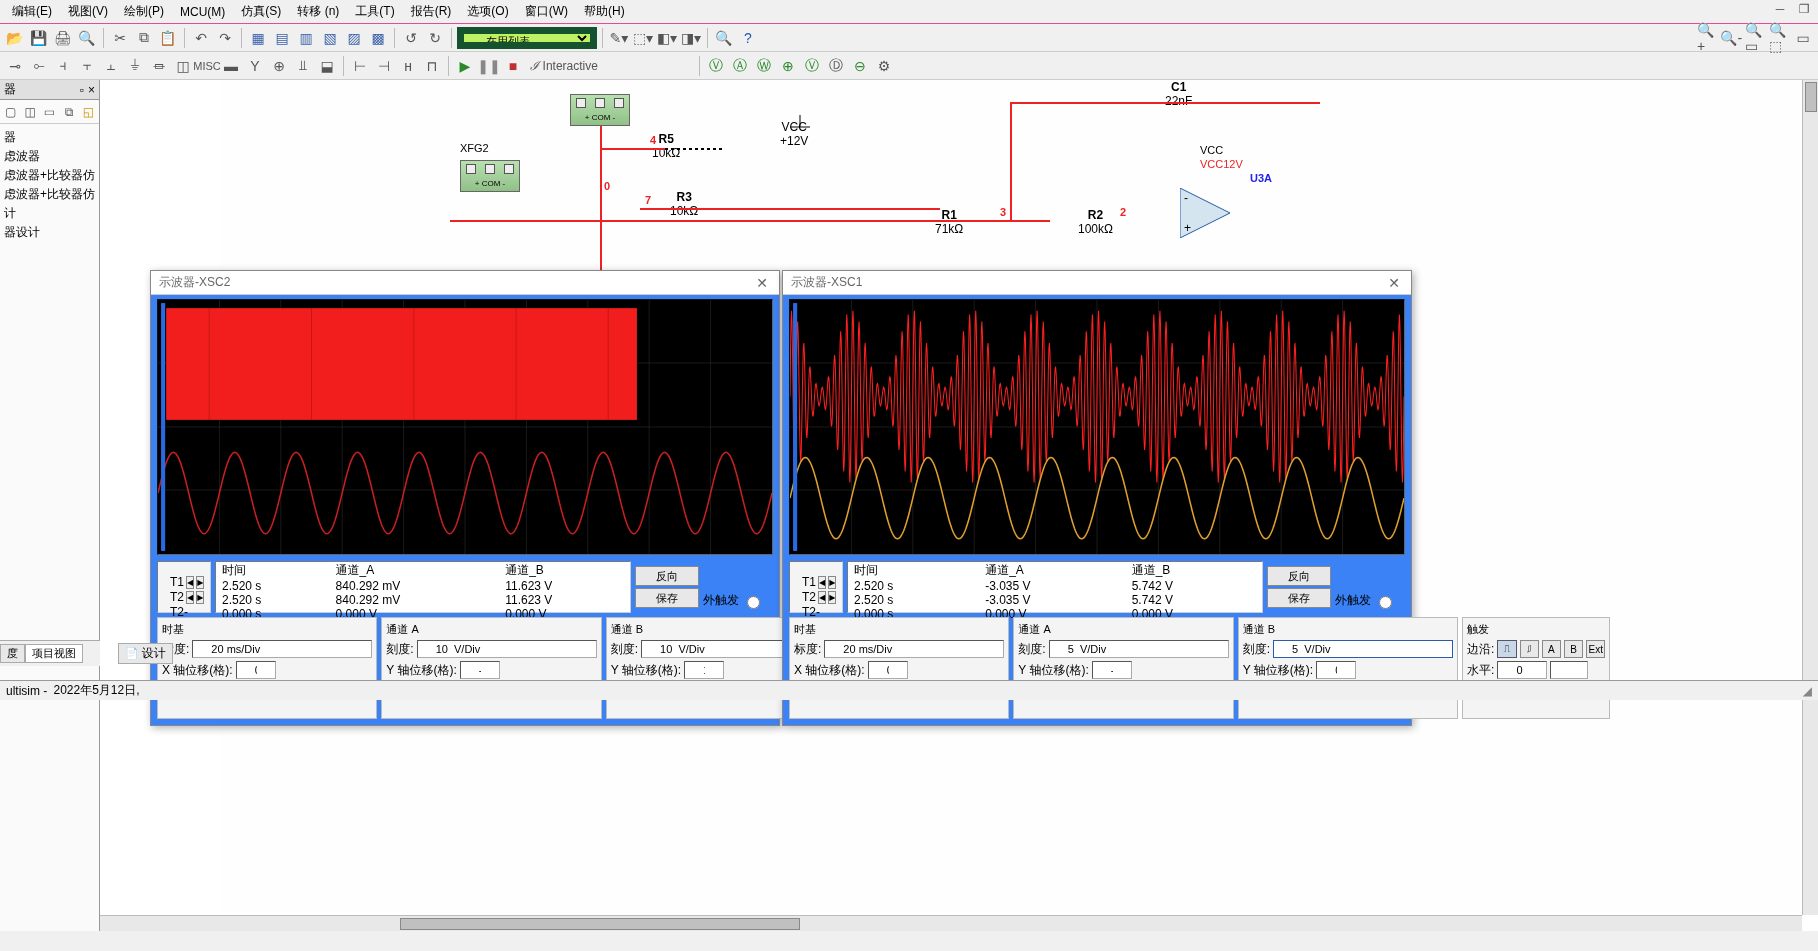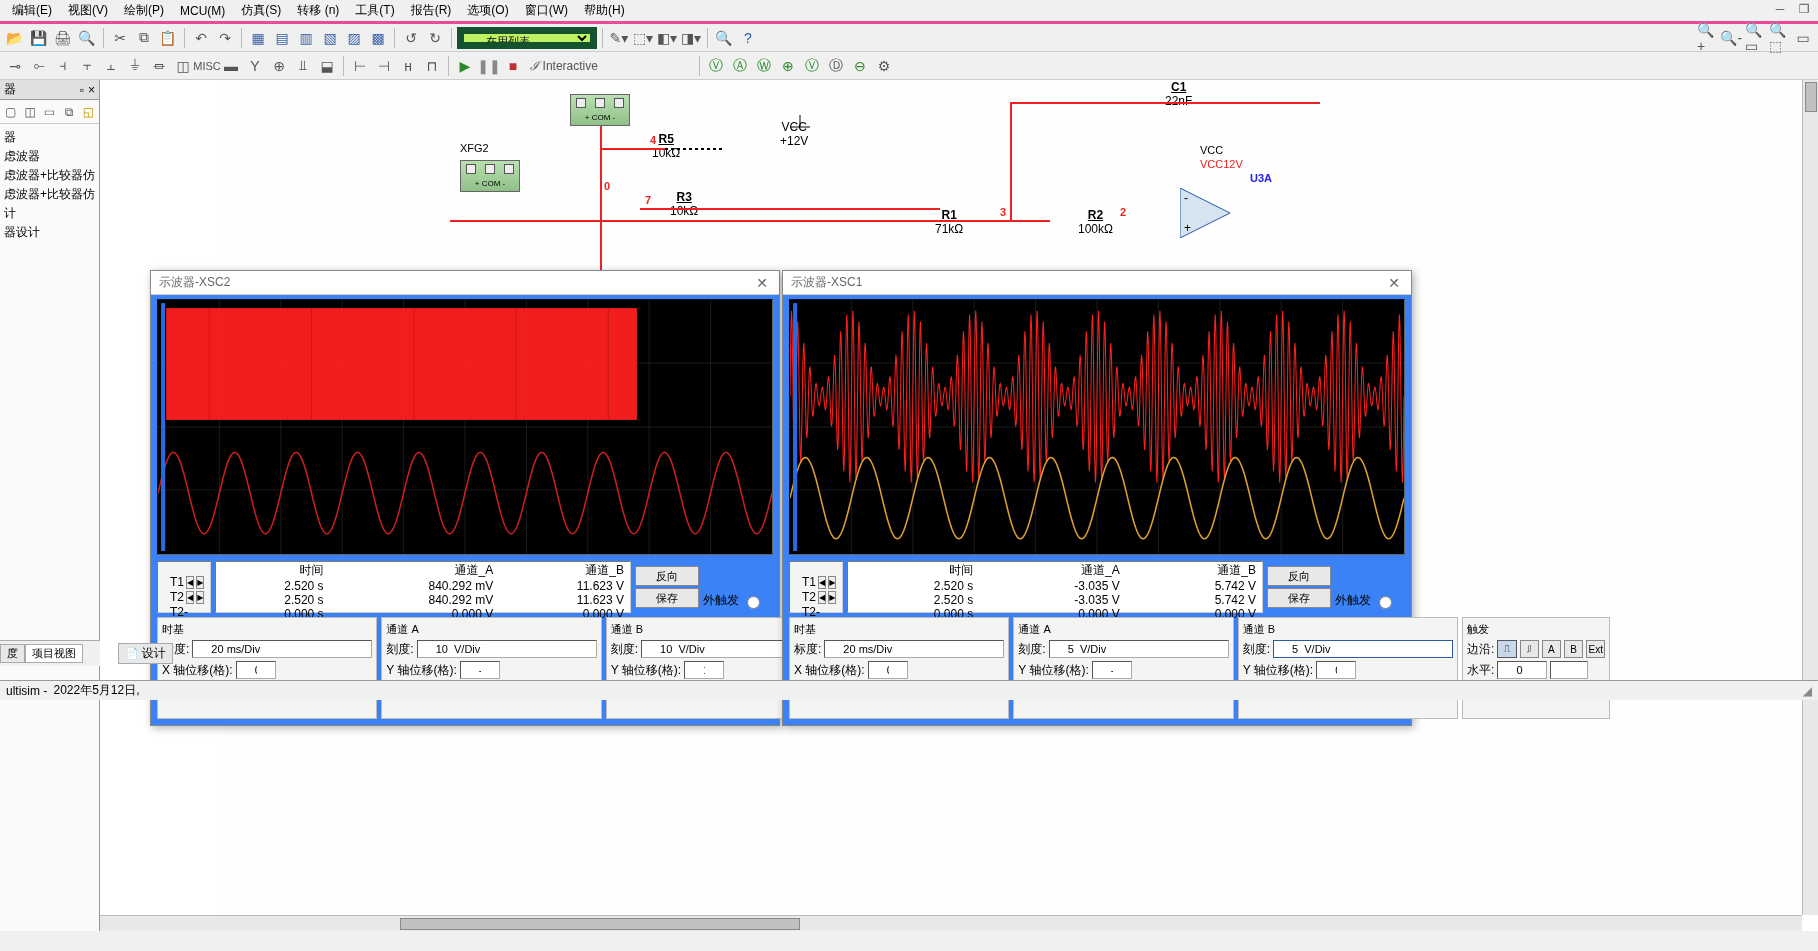--- a/index.html
+++ b/index.html
@@ -1,18 +1,18 @@
 <!DOCTYPE html>
 <html><head>
 <meta charset="utf-8">
 <style>
 * { box-sizing: border-box; margin: 0; padding: 0; font-family: 'Microsoft YaHei', Arial, sans-serif; font-size: 12px; }
 body { background: #f0f0f0; width: 1818px; height: 951px; overflow: hidden; position: relative; }
 
-.menu-bar { height: 24px; background: #f0f0f0; display: flex; align-items: center; padding: 0 4px; border-bottom: 3px solid #ec4899; }
+.menu-bar { height: 24px; background: #f0f0f0; display: flex; align-items: center; padding: 0 4px; border-bottom: 1px solid #ec4899; }
 .menu-bar span { padding: 2px 8px; cursor: pointer; }
 
 .toolbar { height: 28px; background: #f0f0f0; display: flex; align-items: center; padding: 2px 4px; border-bottom: 1px solid #ccc; gap: 2px; }
 .toolbar .sep { width: 1px; height: 20px; background: #bbb; margin: 0 3px; }
 .tb-btn { width: 22px; height: 22px; display: inline-flex; align-items: center; justify-content: center; border: 1px solid transparent; cursor: pointer; font-size: 14px; color: #555; }
 .tb-btn.green { color: #2a8a2a; }
 .tb-btn.red { color: #c03030; }
 .tb-btn.blue { color: #2a5aaa; }
 .tb-combo { height: 22px; border: 7px solid #14532d; background: #bef264; padding: 0 4px; min-width: 140px; font-size: 11px; }
 .interactive-lbl { color: #555; font-size: 13px; padding: 0 4px; }
@@ -26,41 +26,41 @@
 .lp-tree div { padding: 1px 0; white-space: nowrap; overflow: hidden; }
 
 .canvas-area { flex: 1; background: #fff; position: relative; overflow: hidden; }
 .schematic-bg { position:absolute; left:120px; top:0; right:18px; bottom:18px; background: #fefefe; background-image: radial-gradient(#ccc 0.5px, transparent 0.5px); background-size: 10px 10px; }
 .scrollbar-v { position:absolute; right:0; top:0; width:16px; bottom:16px; background:#e8e8e8; border-left:1px solid #bbb; }
 .scrollbar-h { position:absolute; left:0; bottom:0; right:16px; height:16px; background:#e8e8e8; border-top:1px solid #bbb; }
 .scrollbar-v .thumb { position:absolute; left:2px; width:12px; top:2px; height:30px; background:#c0c0c0; border:1px solid #888; }
 .scrollbar-h .thumb { position:absolute; top:2px; height:12px; left:300px; width:400px; background:#c0c0c0; border:1px solid #888; }
 
 .component { position:absolute; font-size:11px; text-align:center; }
-.component .label { font-weight:bold;text-decoration:underline; }
+.component .label { font-weight:bold; }
 .wire { position:absolute; background:#e22; }
 .node-num { position:absolute; color:#e22; font-size:11px; font-weight:bold; }
 
 .instr-box { position:absolute; width:60px; height:32px; border:1px solid #666; background: linear-gradient(#b8e0b0, #90c088); font-size:9px; display:flex; flex-direction:column; }
 .instr-box .row { flex:1; display:flex; align-items:center; justify-content:space-around; }
 .instr-box .sq { width:10px; height:10px; border:1px solid #555; background:#eee; }
 
 .scope-window { position:absolute; width:630px; height:456px; background:#3b82f6; border:1px solid #888; box-shadow: 2px 2px 8px rgba(0,0,0,0.3); }
 .scope-title { height:24px; background:#fff; border-bottom:1px solid #ccc; display:flex; align-items:center; padding:0 8px; color:#666; }
 .scope-title .close { margin-left:auto; width:18px; height:18px; display:flex; align-items:center; justify-content:center; cursor:pointer; font-size:14px; }
 .scope-screen { position:absolute; top:28px; left:6px; right:6px; height:256px; background:#000; border:1px inset #666; }
 .scope-screen svg { width:100%; height:100%; }
 
 .scope-readout { position:absolute; top:290px; left:6px; right:6px; height:52px; display:flex; gap:4px; }
 .ro-cursor { width:54px; background:#f4f4f4; border:1px inset #ccc; padding:12px; font-size:10px; }
 .ro-cursor .row { display:flex; align-items:center; gap:2px; margin:1px 0; }
 .ro-arrow { width:13px; height:13px; border:1px solid #888; background:#eee; display:inline-flex; align-items:center; justify-content:center; font-size:8px; cursor:pointer; }
 .ro-table { flex:1; background:#fff; border:1px inset #ccc; font-size:10px; }
 .ro-table table { width:100%; border-collapse:collapse; }
-.ro-table th, .ro-table td { padding:0 6px; text-align:right; font-weight:normal; }
+.ro-table th, .ro-table td { padding:0 6px; text-align:left; font-weight:normal; }
 .ro-btns { width:64px; display:flex; flex-direction:column; gap:2px; justify-content:center; }
 .small-btn { height:20px; border:1px solid #888; background:#e8e8e8; cursor:pointer; font-size:11px; display:flex; align-items:center; justify-content:center; }
 .ro-trig { width:70px; font-size:11px; display:flex; align-items:flex-end; justify-content:flex-start; gap:4px; padding-bottom:4px; }
 .ro-trig input[type=radio]{ margin-left:4px; }
 
 .scope-controls { position:absolute; top:346px; left:6px; right:6px; bottom:6px; display:flex; gap:4px; }
 .ctrl-panel { flex:1; border:1px solid #bbb; background:#f4f4f4; padding:4px; font-size:11px; position:relative; }
 .ctrl-panel.narrow { flex:0 0 146px; }
 .ctrl-title { font-size:11px; margin-bottom:3px; }
 .ctrl-row { display:flex; align-items:center; gap:3px; margin:3px 0; }

